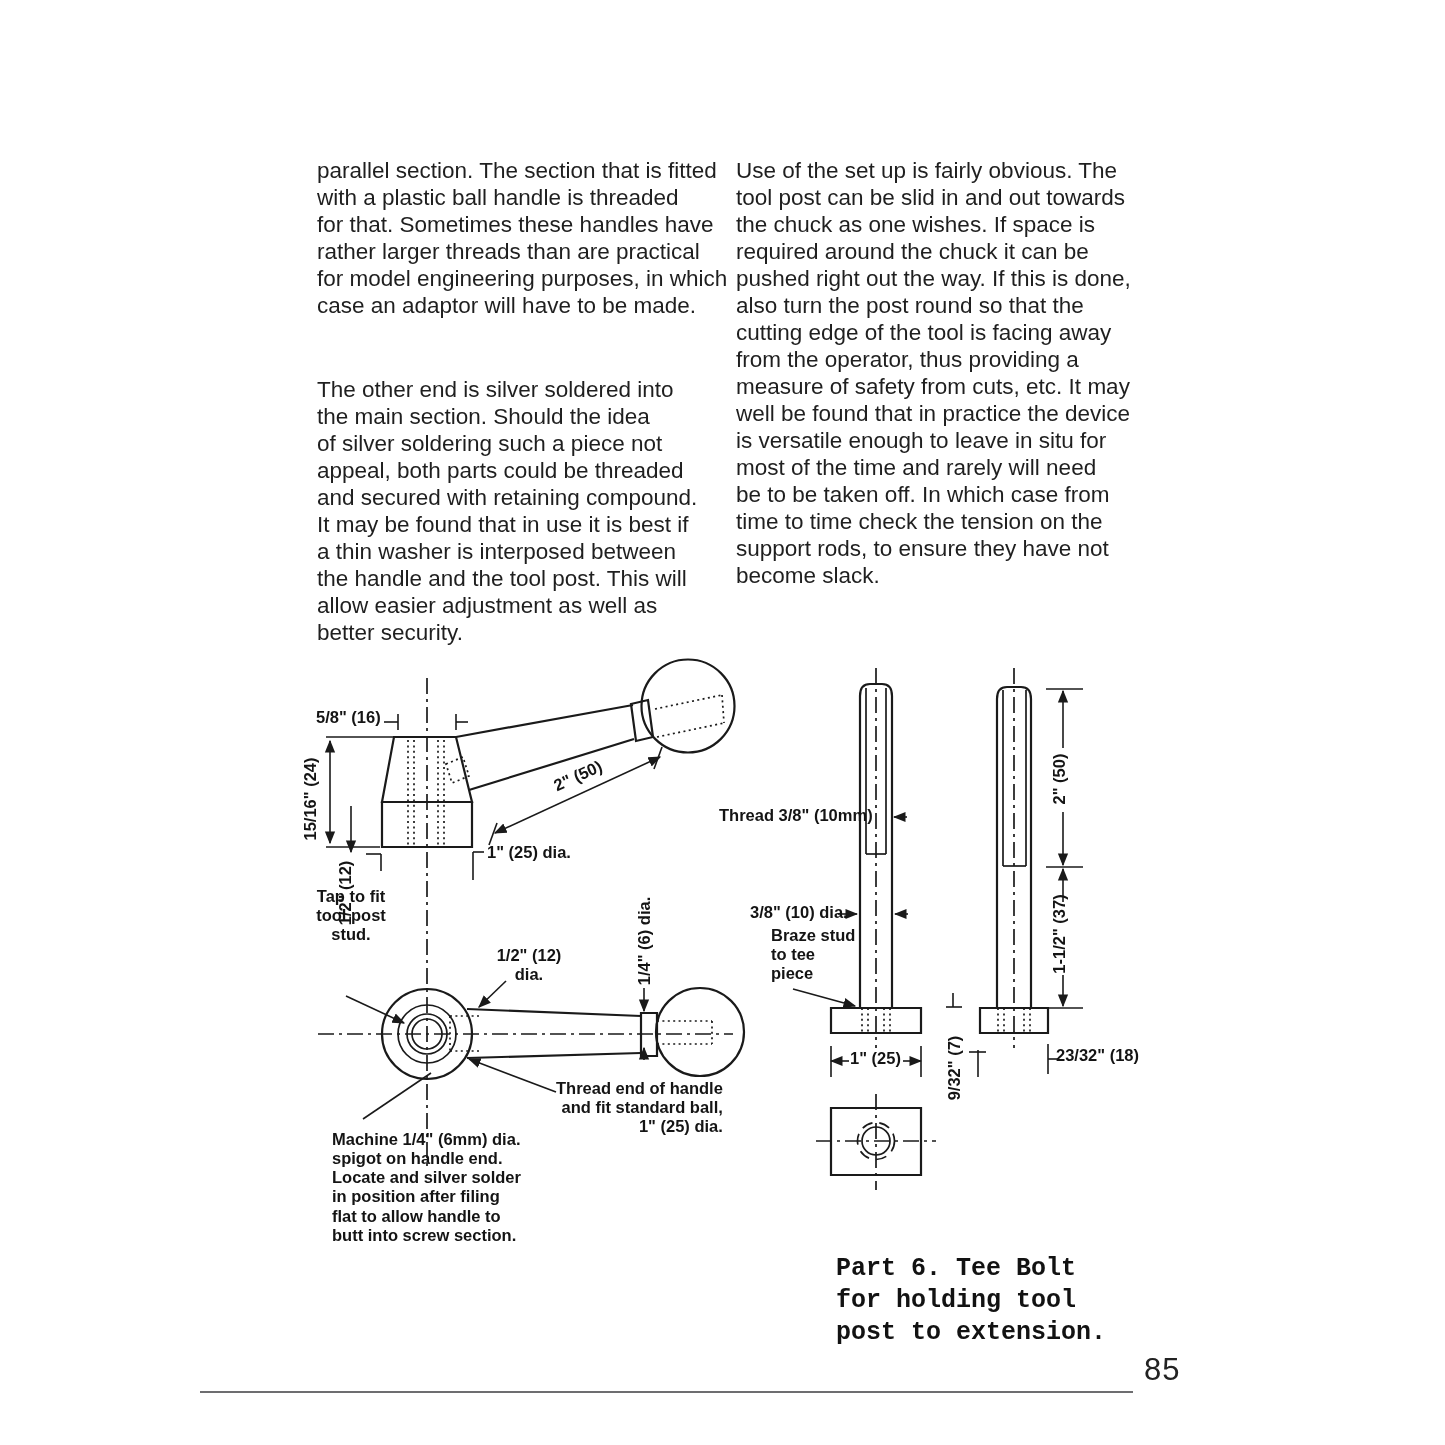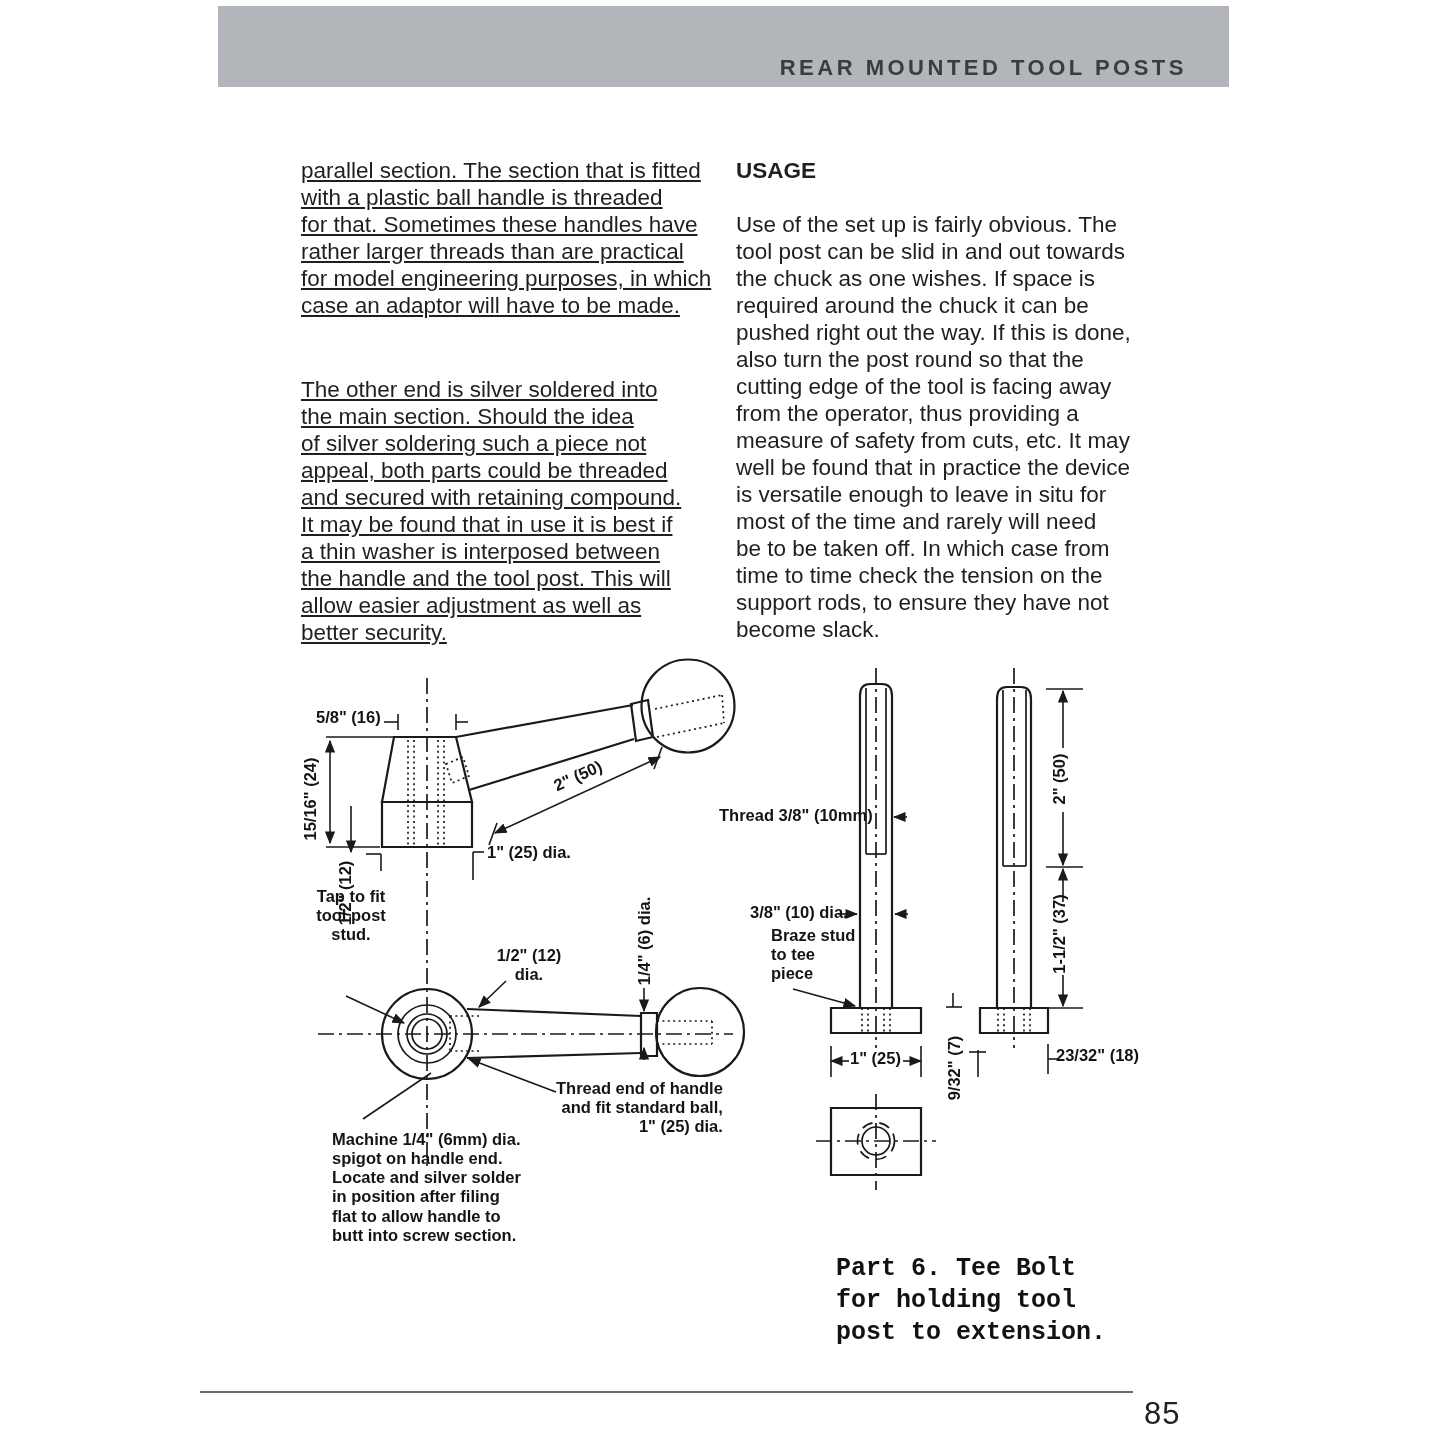--- a/index.html
+++ b/index.html
@@ -2,49 +2,46 @@
 <html><head>
 <meta charset="utf-8">
 <style>
   html,body{margin:0;padding:0;background:#ffffff;}
   .page{position:relative;width:1445px;height:1445px;background:#ffffff;overflow:hidden;
         font-family:"Liberation Sans",sans-serif;color:#1f1f1f;}
   .header-bar{position:absolute;left:218px;top:6px;width:1011px;height:81px;background:#b2b5ba;
         display:flex;align-items:flex-end;justify-content:flex-end;padding:0 42px 6px 0;box-sizing:border-box;}
   .header-title{font-size:22px;font-weight:600;letter-spacing:3.5px;color:#393c41;white-space:nowrap;}
   .col{position:absolute;top:130px;width:452px;font-size:22.5px;line-height:27px;white-space:pre-line;}
-  .col-left{left:301px;text-decoration:underline;}
+  .col-left{left:317px;}
   .col-right{left:736px;}
   .col p{margin:0 0 30px 0;}
   .col .heading{font-weight:bold;margin:0;}
   .figure{position:absolute;left:0;top:0;width:1445px;height:1445px;}
   .figure svg{position:absolute;left:0;top:0;}
   .lbl{position:absolute;font-weight:bold;font-size:16.5px;line-height:1.16;color:#141414;white-space:pre-line;}
   .lbl.ctr{text-align:center;}
   .rot{transform:translate(-50%,-50%) rotate(-90deg);white-space:nowrap;}
   .rot24{transform:translate(-50%,-50%) rotate(-24.5deg);white-space:nowrap;}
   .caption{position:absolute;left:836px;top:1253px;font-weight:bold;font-size:25px;line-height:1.28;
         color:#121212;white-space:pre-line;font-family:Liberation Mono, monospace;}
   .footer-rule{position:absolute;left:200px;top:1391px;width:933px;height:2px;background:#6d6d70;}
-  .page-number{position:absolute;left:1144px;top:1396px;font-size:31px;letter-spacing:1px;color:#222;}
+  .page-number{position:absolute;left:1144px;top:1352px;font-size:31px;letter-spacing:1px;color:#222;}
   .ln{stroke:#1a1a1a;fill:none;}
   .o{stroke-width:2.2;}
   .t{stroke-width:1.7;}
   .d{stroke-width:1.6;}
   .cl{stroke-width:1.7;stroke-dasharray:16 5 3 5;}
   .dot{stroke-width:1.7;stroke-dasharray:2 3.4;}
 </style>
 </head>
 <body>
 
 <div class="page">
 
-  <div class="header-bar">
-    <span class="header-title">REAR MOUNTED TOOL POSTS</span>
-  </div>
 
   <div class="col col-left">
     <p>parallel section. The section that is fitted
 with a plastic ball handle is threaded
 for that. Sometimes these handles have
 rather larger threads than are practical
 for model engineering purposes, in which
 case an adaptor will have to be made.</p>
     <p>The other end is silver soldered into
 the main section. Should the idea
@@ -52,21 +49,20 @@
 appeal, both parts could be threaded
 and secured with retaining compound.
 It may be found that in use it is best if
 a thin washer is interposed between
 the handle and the tool post. This will
 allow easier adjustment as well as
 better security.</p>
   </div>
 
   <div class="col col-right">
-    <p class="heading">USAGE</p>
     <p>Use of the set up is fairly obvious. The
 tool post can be slid in and out towards
 the chuck as one wishes. If space is
 required around the chuck it can be
 pushed right out the way. If this is done,
 also turn the post round so that the
 cutting edge of the tool is facing away
 from the operator, thus providing a
 measure of safety from cuts, etc. It may
 well be found that in practice the device

